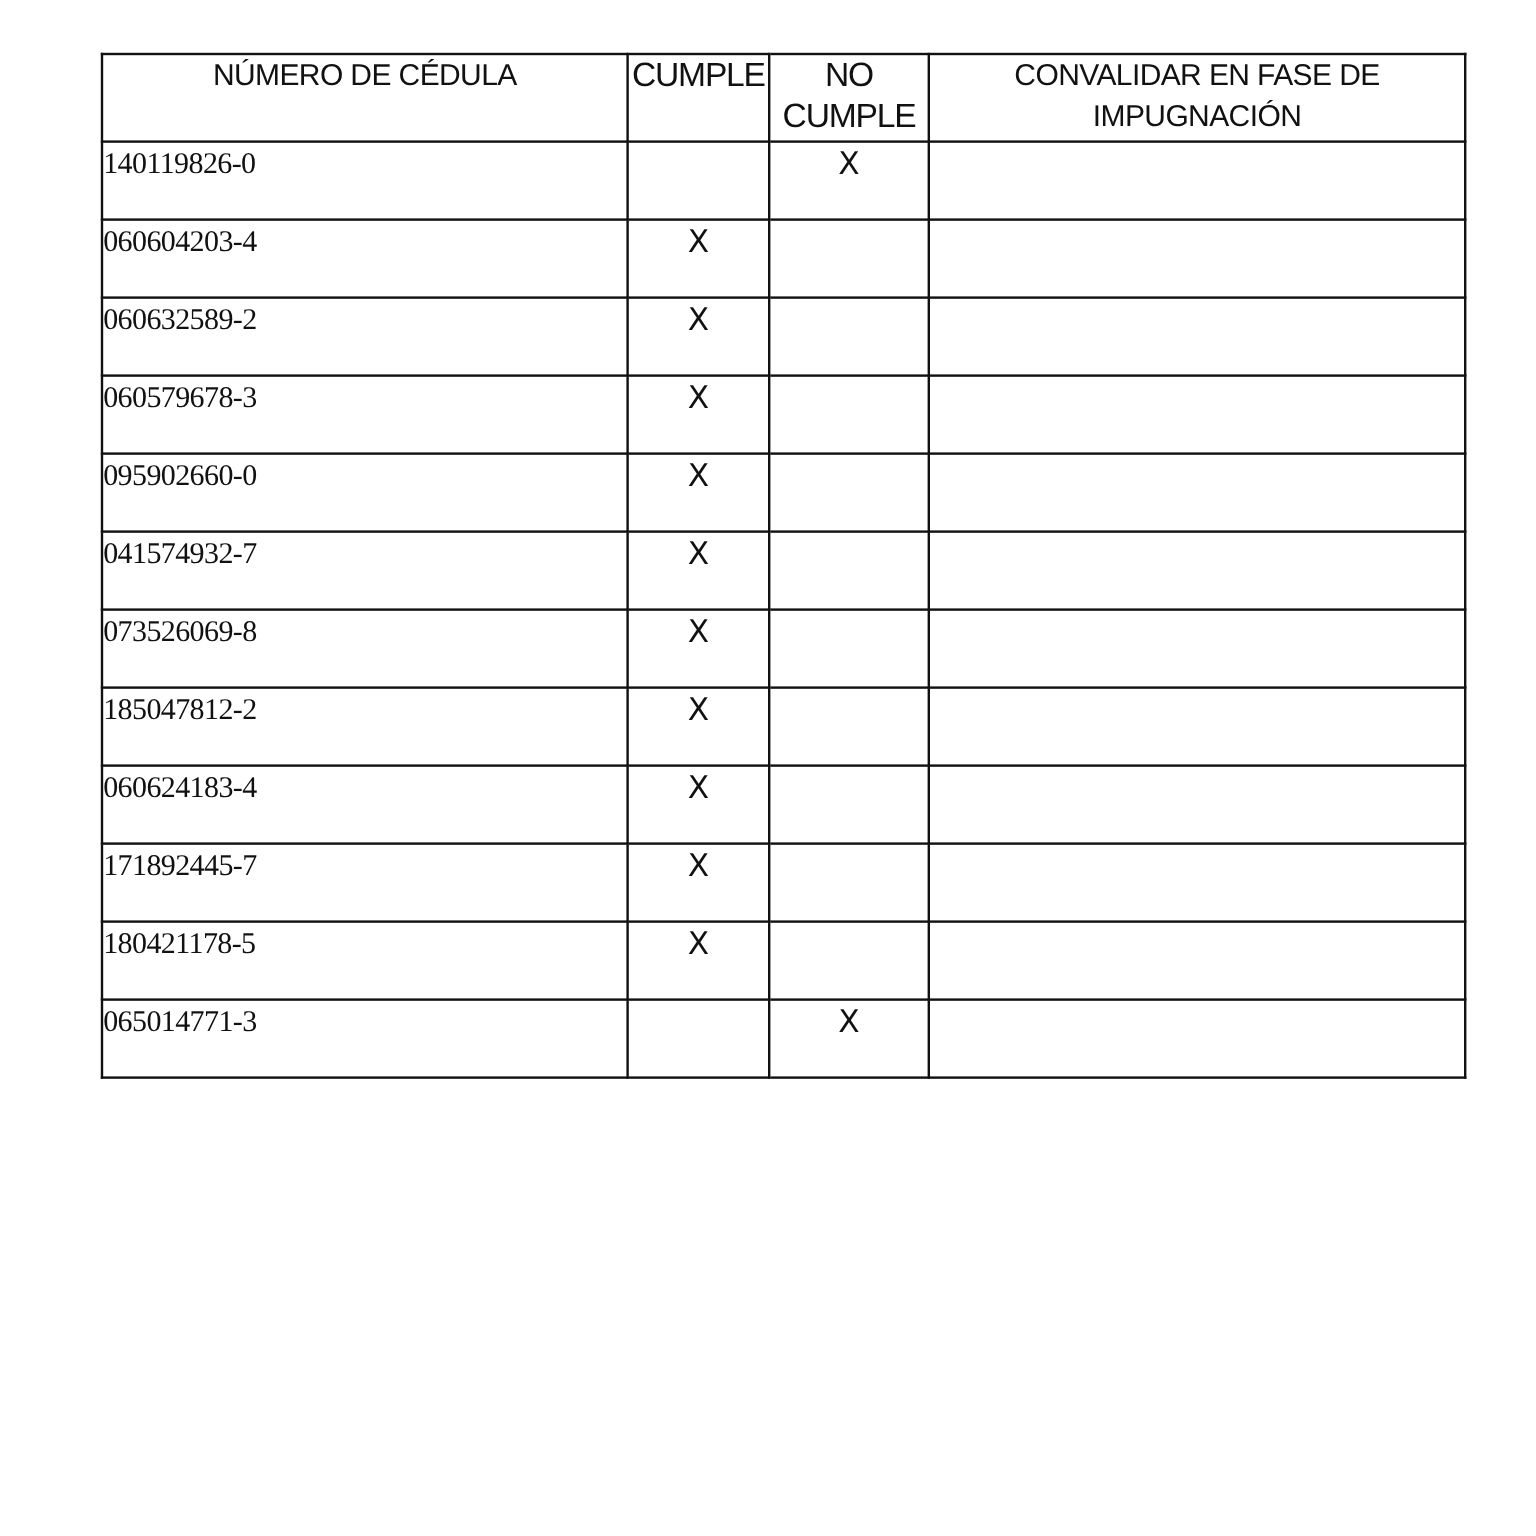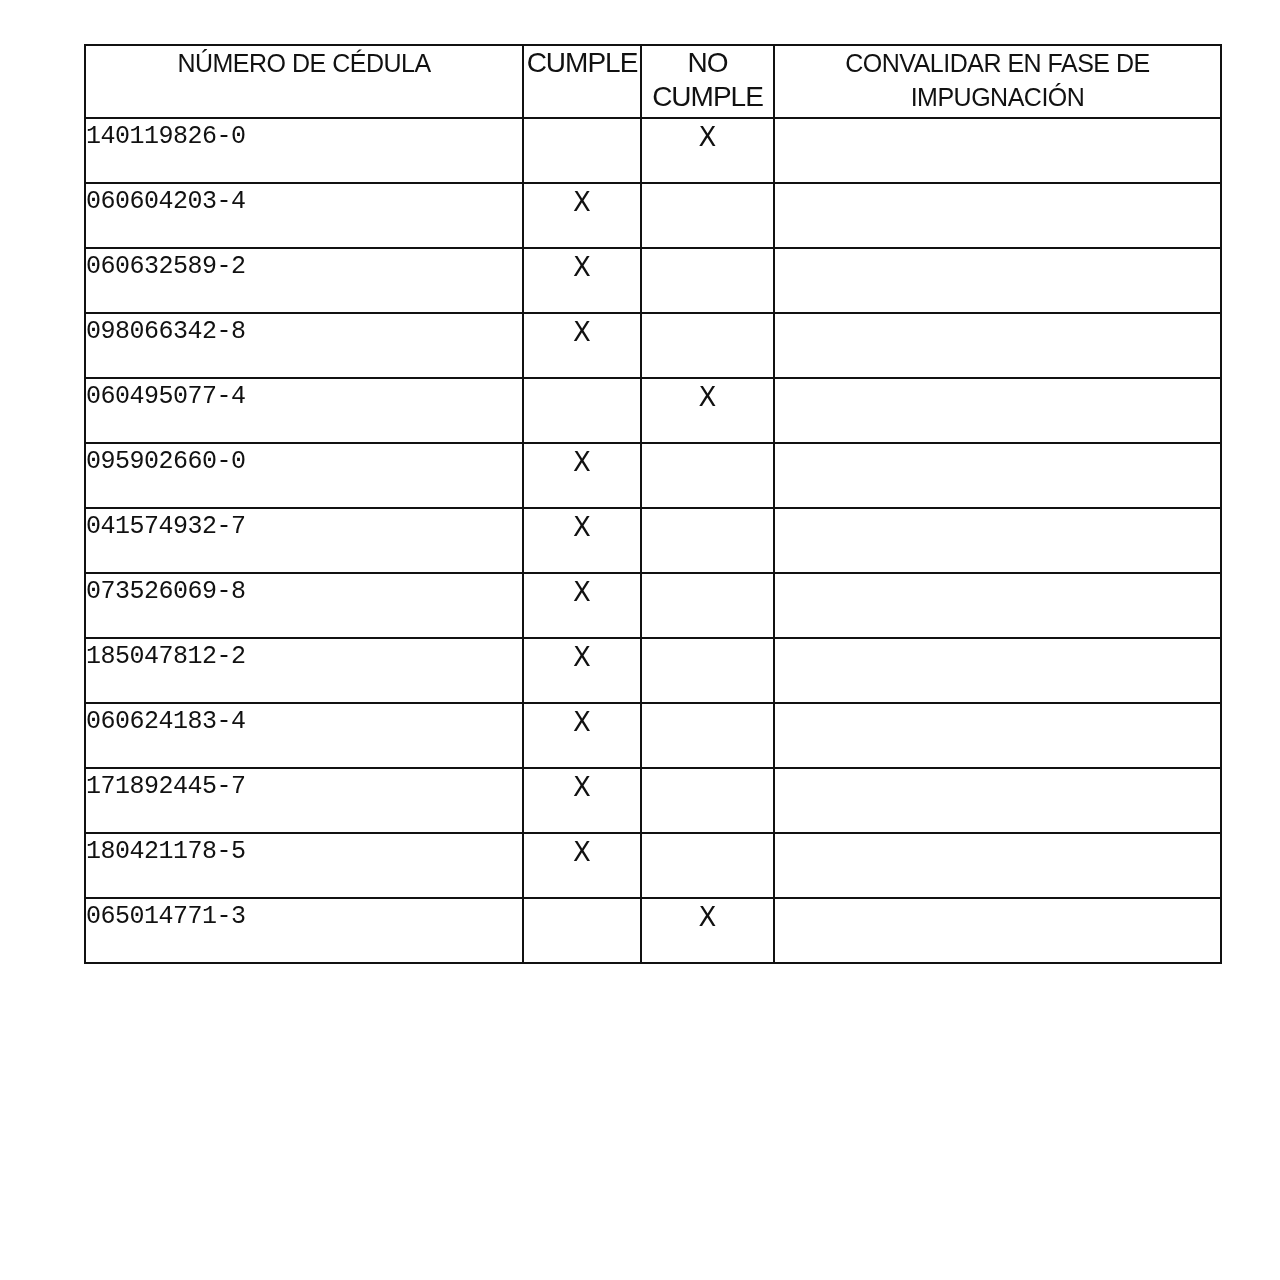--- a/index.html
+++ b/index.html
@@ -16,21 +16,21 @@
     col.c2 { width: 118px; }
     col.c3 { width: 133px; }
     col.c4 { width: 447px; }
     thead th {
       height: 71px; font-weight: normal; font-size: 25px; letter-spacing: -0.5px;
       text-align: center; line-height: 34px; padding-top: 3px; text-transform: uppercase;
       font-family: "Liberation Sans", sans-serif;
     }
     thead th.narrow { font-size: 28px; letter-spacing: -1px; }
     tbody td { height: 63px; font-size: 26px; line-height: 36px; }
-    td.cedula { padding-left: 12px; padding-top: 2px; font-family: Liberation Mono, monospace; font-weight: normal; letter-spacing: -0.5px; font-size: 25px; }
+    td.cedula { padding-left: 12px; padding-top: 2px; font-family: Liberation Serif, serif; font-weight: normal; letter-spacing: -0.5px; font-size: 25px; }
     td.mark { text-align: center; padding-top: 2px; font-family: "DejaVu Sans", sans-serif; font-size: 26px; }
   </style>
 </head>
 <body>
 
 <table class="grid">
   <colgroup>
     <col class="c1">
       <col class="c2">
       <col class="c3">
@@ -57,29 +57,23 @@
       <td class="mark"></td>
       <td class="mark"></td>
     </tr>
     <tr>
       <td class="cedula">060632589-2</td>
       <td class="mark">X</td>
       <td class="mark"></td>
       <td class="mark"></td>
     </tr>
     <tr>
-      <td class="cedula">098066342-8</td>
+      <td class="cedula">060579678-3</td>
       <td class="mark">X</td>
       <td class="mark"></td>
-      <td class="mark"></td>
-    </tr>
-    <tr>
-      <td class="cedula">060495077-4</td>
-      <td class="mark"></td>
-      <td class="mark">X</td>
       <td class="mark"></td>
     </tr>
     <tr>
       <td class="cedula">095902660-0</td>
       <td class="mark">X</td>
       <td class="mark"></td>
       <td class="mark"></td>
     </tr>
     <tr>
       <td class="cedula">041574932-7</td>

